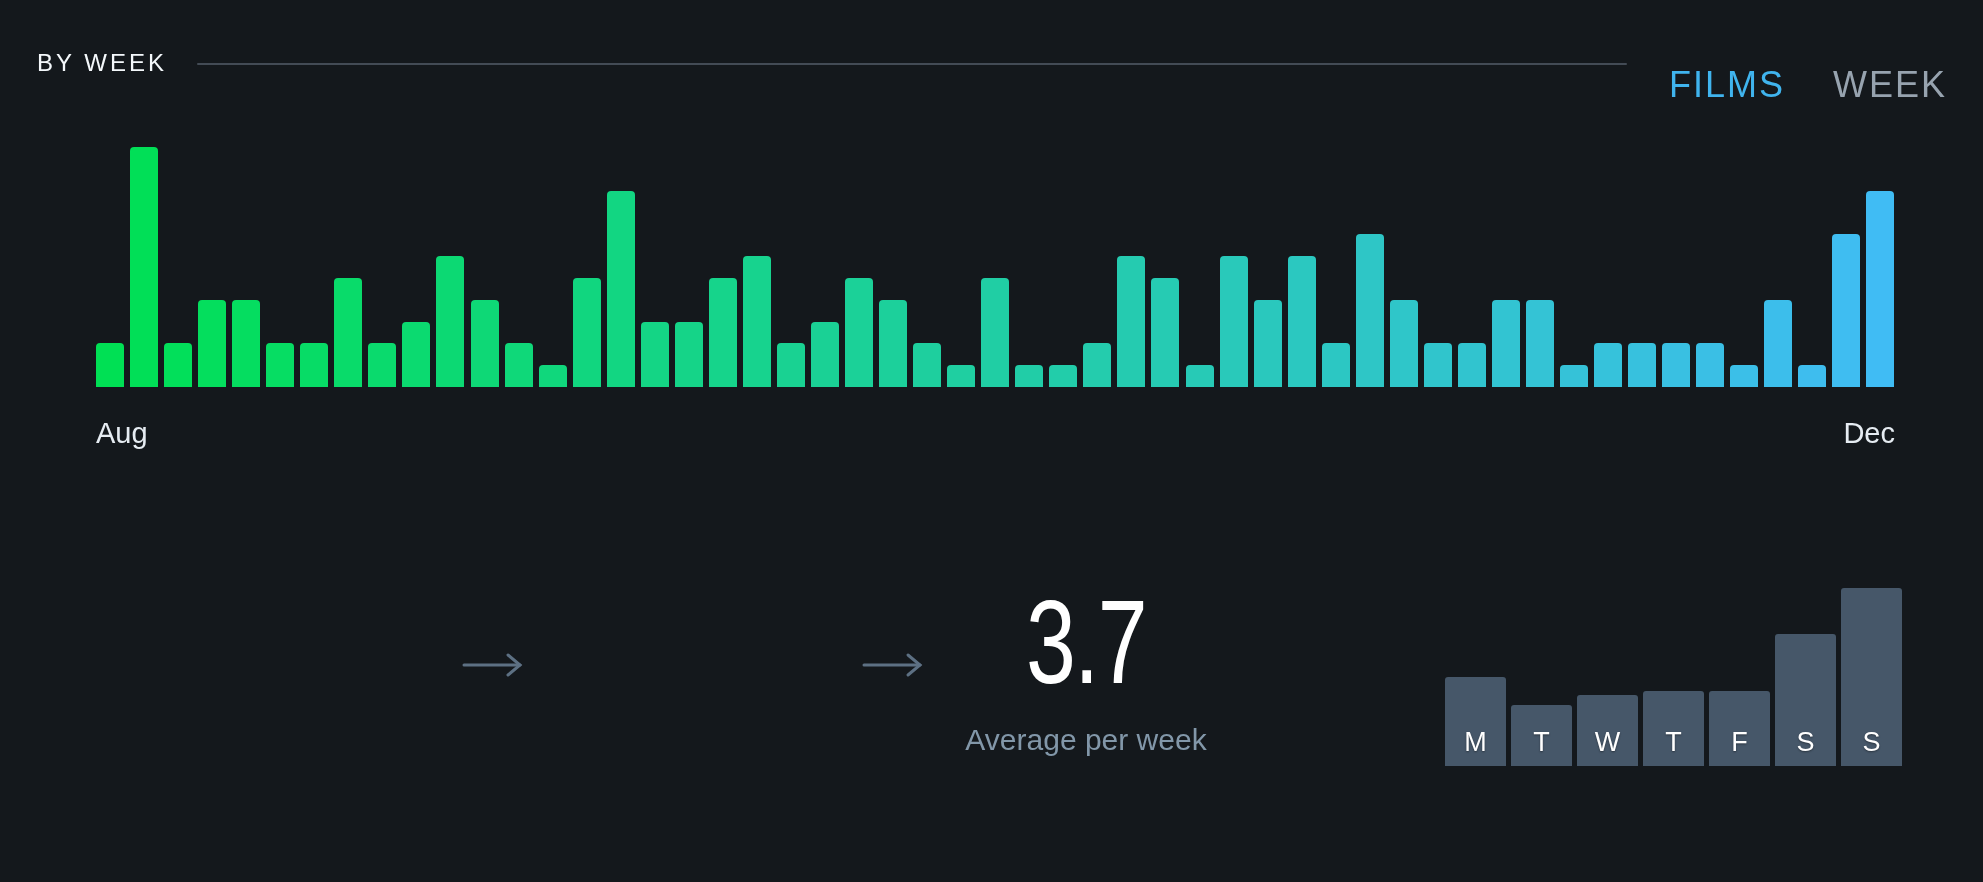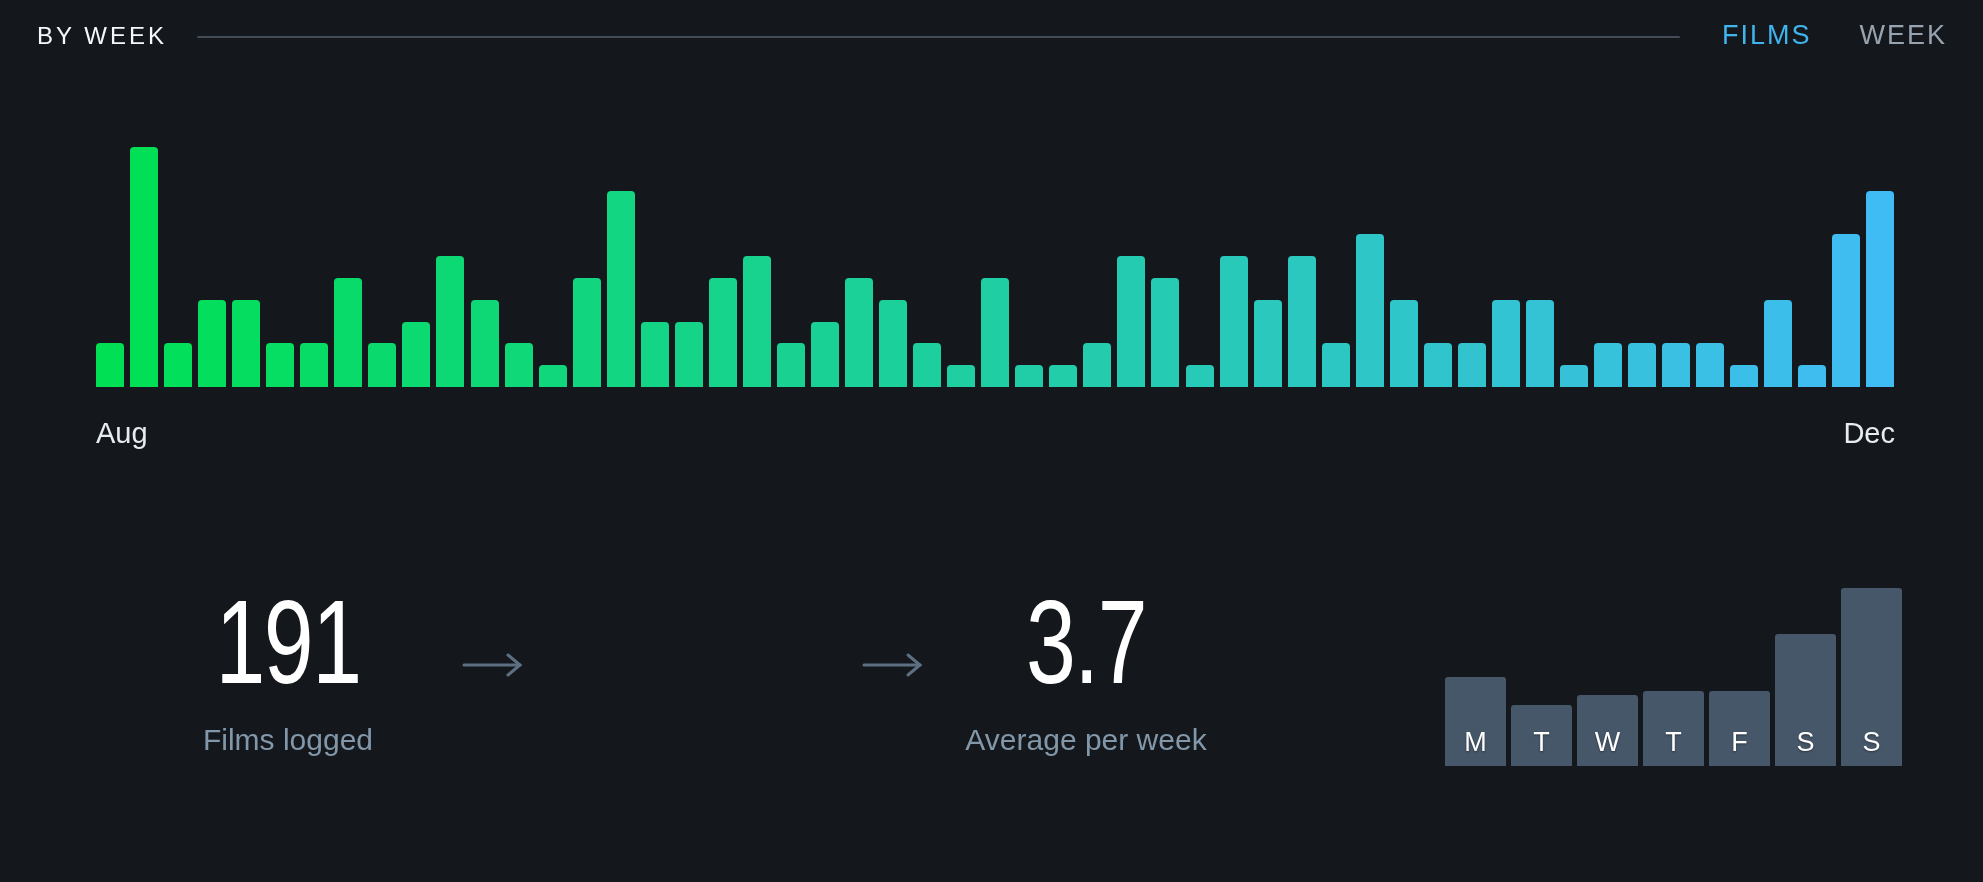--- a/index.html
+++ b/index.html
@@ -20,22 +20,22 @@
   .section-title{
     color:#f4f8fb;font-size:24px;font-weight:400;
     letter-spacing:3px;white-space:nowrap;
   }
   .header-rule{
     flex:1;height:2px;background:#434b55;border-radius:1px;
     margin-left:30px;margin-right:42px;margin-top:2px;
   }
   .tabs{display:flex;gap:48px;align-items:center;}
   .tab{
-    font-size:27px;letter-spacing:2px;font-weight:400;
-    cursor:pointer;white-space:nowrap;
+    font-size:36px;letter-spacing:2px;font-weight:400;
+    cursor:pointer;white-space:nowrap;margin-top:44px;
   }
   .tab.active{color:#40b4ee;}
   .tab.inactive{color:#97a3af;}
 
   
   .week-chart{
     position:absolute;left:96px;top:147px;width:1799px;height:240px;
     display:flex;align-items:flex-end;justify-content:space-between;
   }
   .week-bar{
@@ -147,24 +147,20 @@
       <div class="week-bar" style="background: rgb(62, 189, 238); height: 22px;"></div>
       <div class="week-bar" style="background: rgb(63, 189, 241); height: 153px;"></div>
       <div class="week-bar" style="background: rgb(64, 188, 244); height: 196px;"></div>
     </div>
 
   <div class="month-labels">
     <span class="month-label">Aug</span>
     <span class="month-label">Dec</span>
   </div>
 
-  <div class="stat-col" style="left:288px">
-    <div class="stat-number">191</div>
-    <div class="stat-label">Films logged</div>
-  </div>
 
   <div class="stat-arrow" style="left:493px">
     <svg width="62" height="26" viewBox="0 0 62 26">
       <g stroke="#5d7083" stroke-width="3" fill="none" stroke-linecap="round">
         <line x1="2" y1="13" x2="58" y2="13"></line>
         <polyline points="46,3 58,13 46,23"></polyline>
       </g>
     </svg>
   </div>
 

